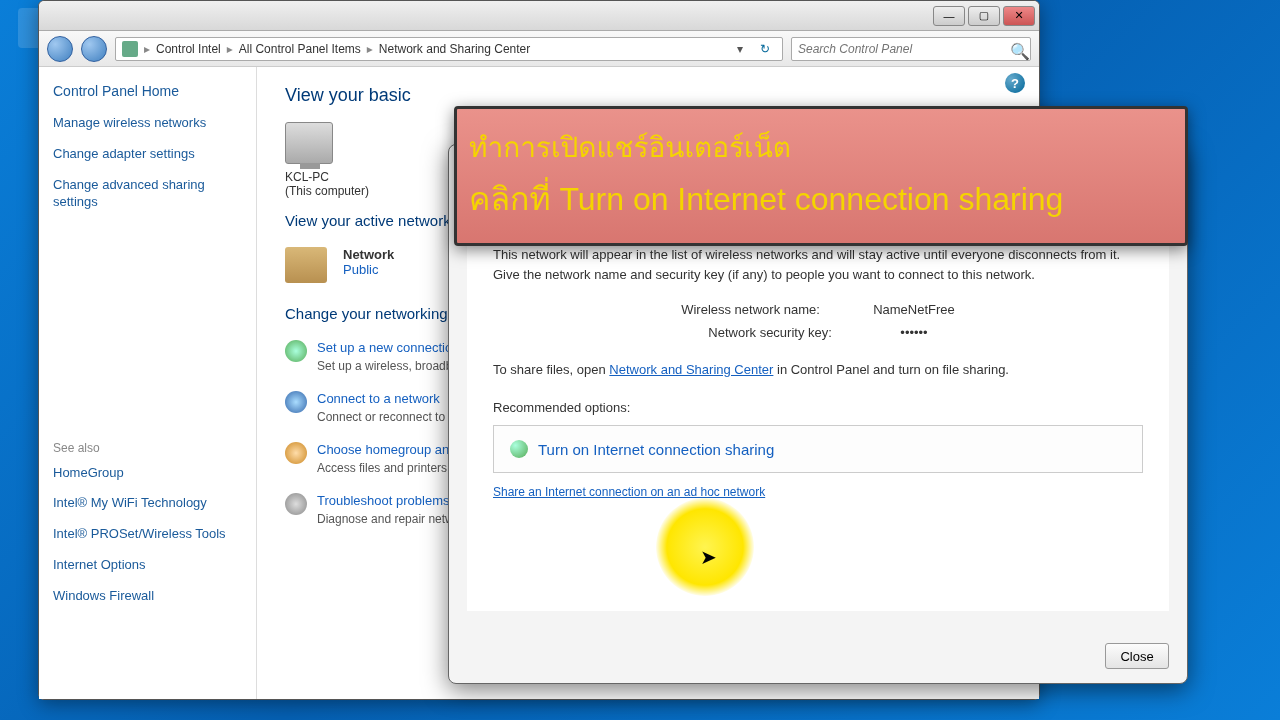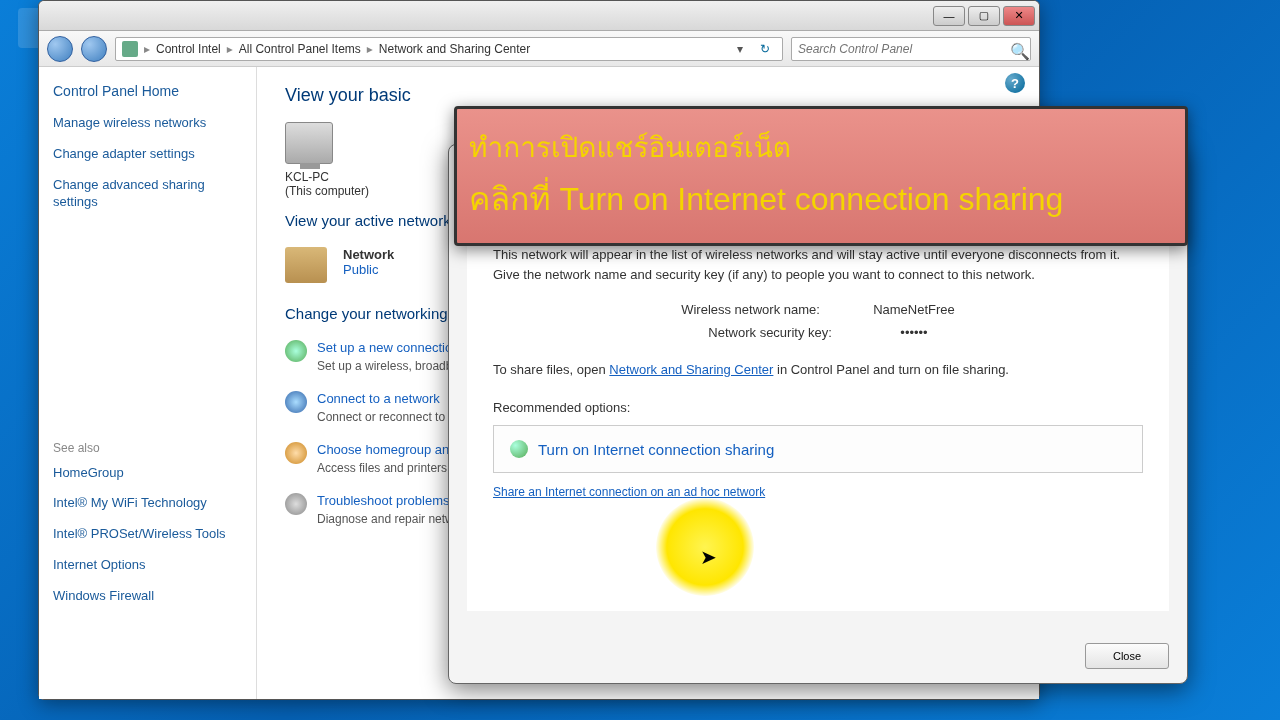--- a/index.html
+++ b/index.html
@@ -42,21 +42,21 @@
 .dlg-inner{background:#fff;margin:42px 18px 0;height:424px;padding:22px 26px;position:relative}
 .dlg-title{font-size:17px;color:#003a78;margin-bottom:16px}
 .dlg-text{font-size:13px;color:#333;line-height:1.5;margin-bottom:18px}
 .dlg-fields{text-align:center;font-size:13px;color:#333;margin:16px 0 20px}
 .dlg-fields .row{margin-bottom:8px}
 .dlg-fields .lbl{display:inline-block;width:180px;text-align:left;margin-right:12px}
 .dlg-link{color:#1560c0;text-decoration:underline;cursor:pointer}
 .option-box{border:1px solid #ccc;background:#fdfdfd;padding:14px 16px;display:flex;align-items:flex-end;gap:10px;cursor:pointer;margin-bottom:12px}
 .option-icon{width:18px;height:18px;border-radius:50%;background:radial-gradient(circle at 30% 30%,#afd,#5a5)}
 .option-text{color:#1560c0;font-size:15px}
-.close-btn{position:absolute;right:18px;bottom:14px;width:84px;height:26px;background:linear-gradient(#fcfcfc,#e4e4e4);border:1px solid #999;border-radius:3px;font-size:11px;cursor:pointer}
+.close-btn{position:absolute;right:18px;bottom:14px;width:64px;height:26px;background:linear-gradient(#fcfcfc,#e4e4e4);border:1px solid #999;border-radius:3px;font-size:13px;cursor:pointer}
 
 .highlight{position:absolute;left:656px;top:498px;width:98px;height:98px;border-radius:50%;background:radial-gradient(circle,#fff450 0%,#ffe600 55%,rgba(255,230,0,0) 72%);pointer-events:none;z-index:30}
 .cursor{position:absolute;left:700px;top:545px;font-size:20px;color:#000;z-index:31;pointer-events:none}
 
 .callout{position:absolute;left:454px;top:106px;width:734px;height:140px;background:linear-gradient(#ea928b,#d87670);border:3px solid #333;border-radius:4px;box-shadow:0 4px 16px rgba(0,0,0,.5);z-index:40;padding:16px 12px}
 .callout .l1{color:#f5d400;font-size:28px;font-weight:500;margin-bottom:4px}
 .callout .l2{color:#f5d400;font-size:32px;font-weight:500}
 
 .desk-icon{position:absolute;width:40px;height:40px;background:rgba(255,255,255,.15);border-radius:4px}
 </style>

